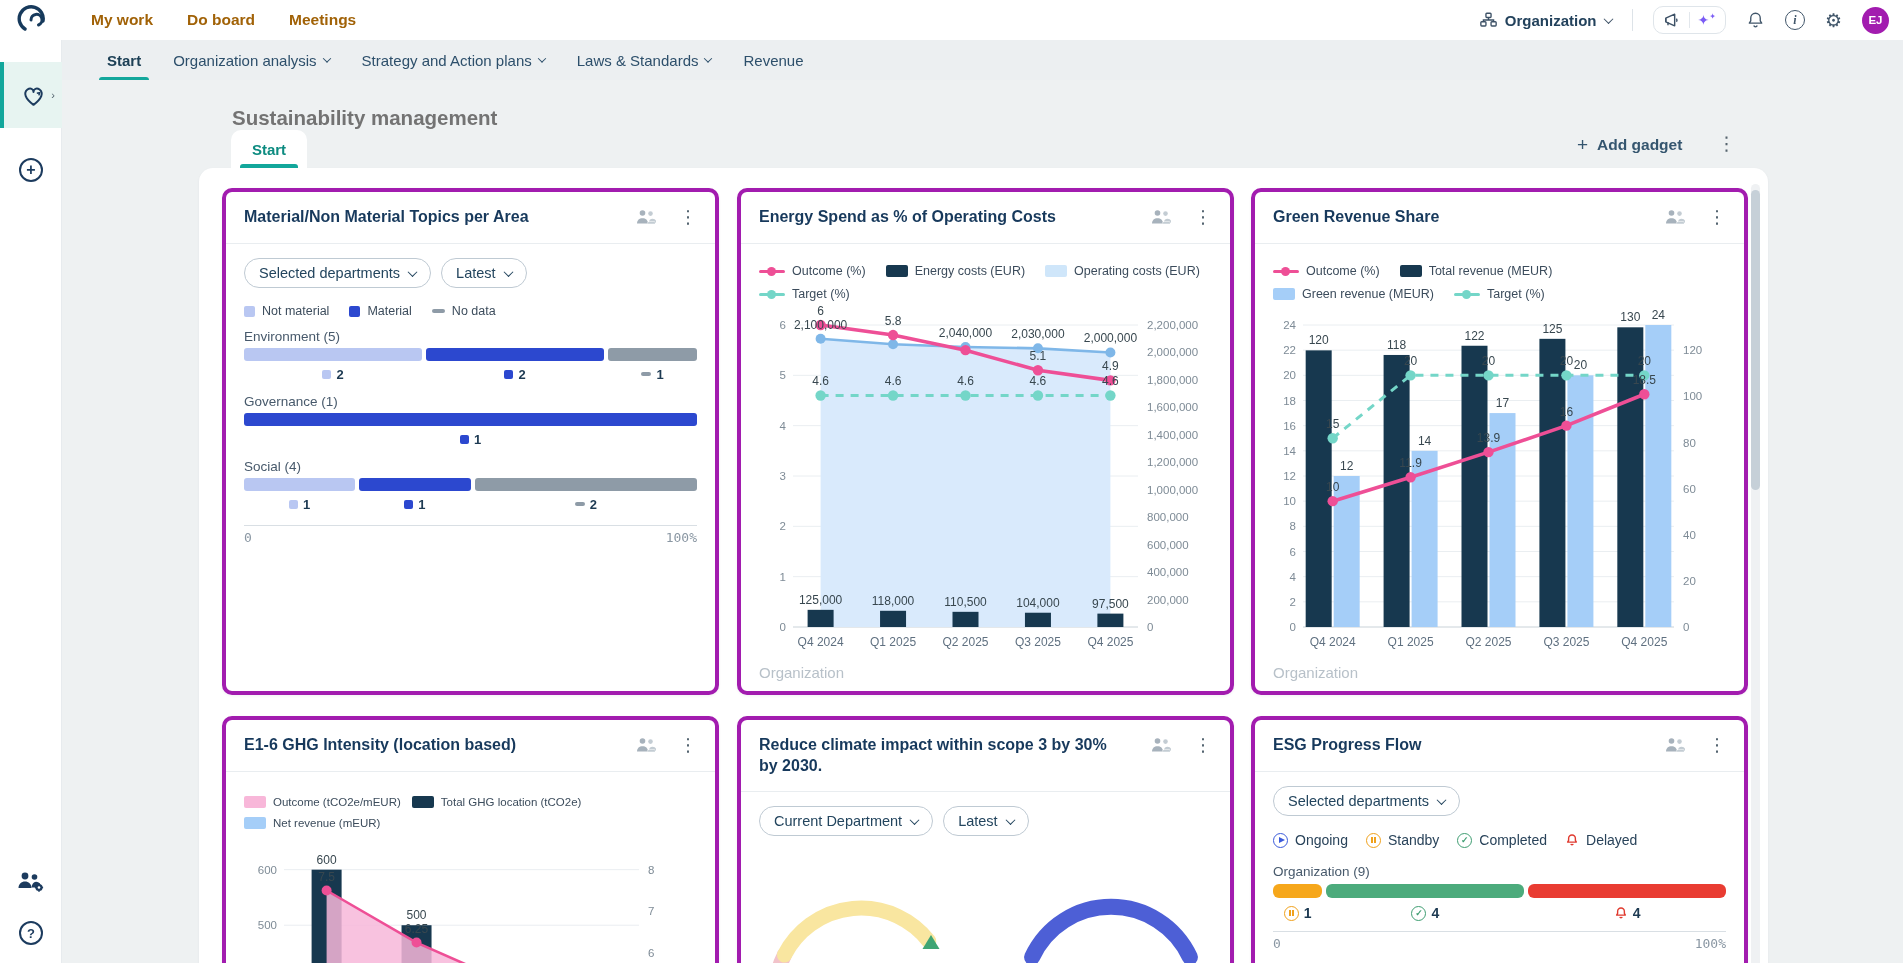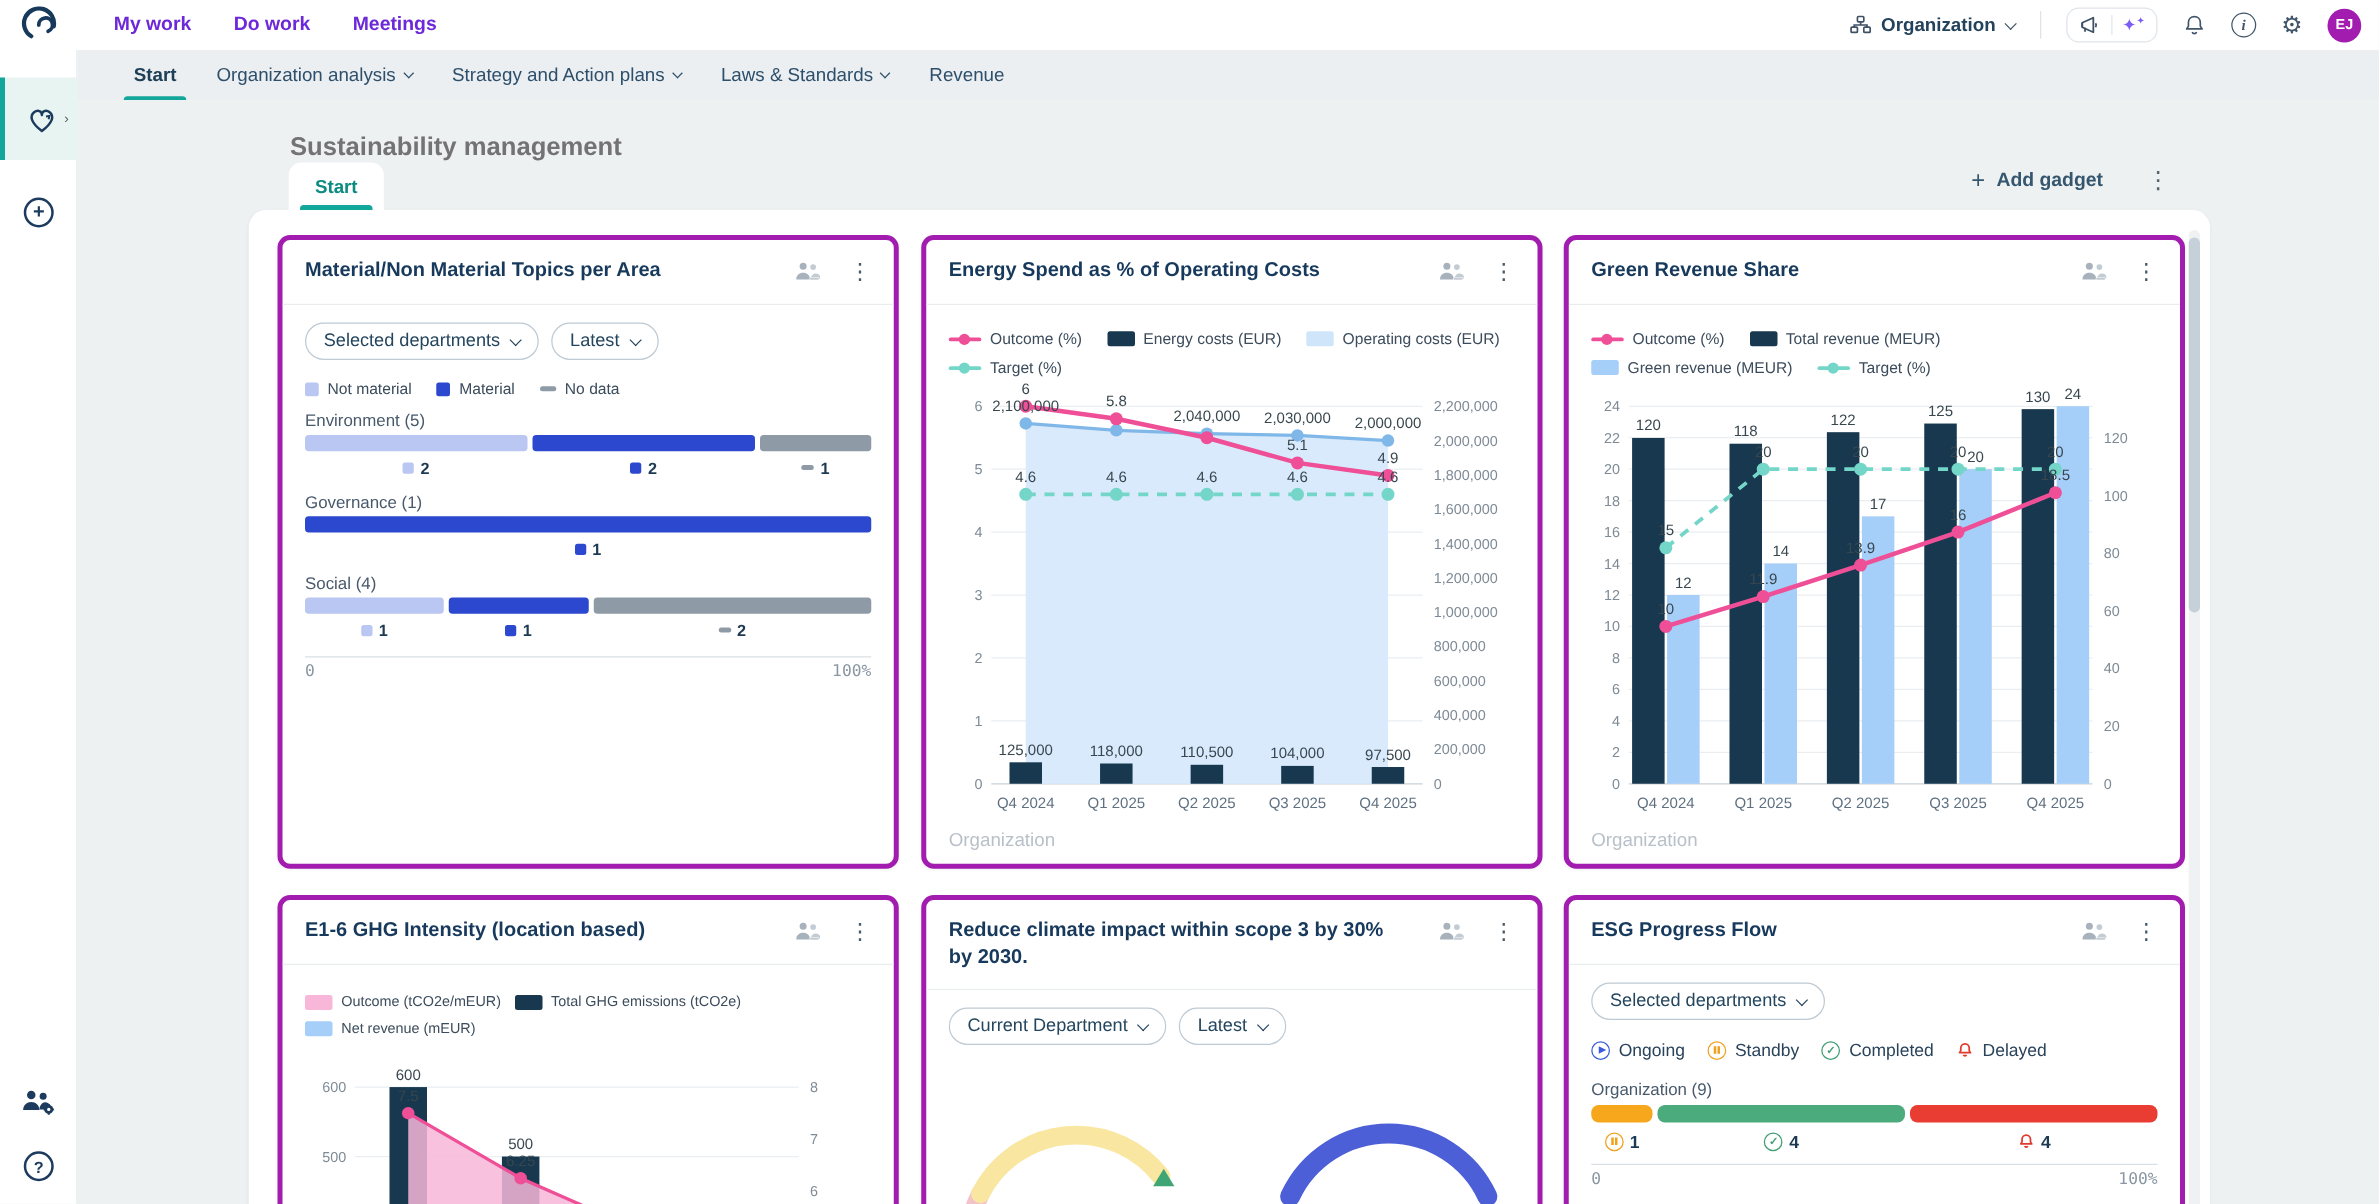--- a/index.html
+++ b/index.html
@@ -3,21 +3,21 @@
 <meta charset="utf-8">
 <style>
   html,body{margin:0;padding:0;width:1903px;height:963px;overflow:hidden;background:#eef1f2;
     font-family:"Liberation Sans",sans-serif;color:#173a5e;}
   *{box-sizing:border-box}
 
   
   .topbar{position:absolute;left:0;top:0;width:1903px;height:40px;background:#fff;z-index:6;display:flex;align-items:center}
   .logo-box{width:62px;display:flex;justify-content:center;align-items:center}
   .topnav{display:flex;gap:34px;margin-left:29px}
-  .topnav a{font-size:15.5px;font-weight:bold;color:#6d28d9;text-decoration:none;cursor:pointer}
+  .topnav a{font-size:15.5px;font-weight:bold;color:#a16207;text-decoration:none;cursor:pointer}
   .tb-right{position:absolute;right:14px;top:0;height:40px;display:flex;align-items:center;gap:20px}
   .org{display:flex;align-items:center;gap:8px;font-size:15px;font-weight:bold;color:#23425c;cursor:pointer}
   .chv{width:7px;height:7px;border-right:1.8px solid #3d5166;border-bottom:1.8px solid #3d5166;transform:rotate(45deg) translate(-1px,-1px);display:inline-block}
   .vdiv{width:1px;height:22px;background:#dde3e8}
   .ai-pill{display:flex;align-items:center;gap:8px;border:1px solid #dfe5ea;border-radius:10px;height:28px;padding:0 9px;cursor:pointer}
   .ai-pill .sep{width:1px;height:16px;background:#e2e7ec}
   .spark{color:#7b5cf5;font-size:14px;line-height:1}
   .spark small{font-size:8px;vertical-align:top}
   .circ-ic{width:20px;height:20px;border:1.6px solid #41566a;border-radius:50%;display:flex;align-items:center;justify-content:center;
     font-size:12px;font-weight:bold;color:#41566a;cursor:pointer}
@@ -117,21 +117,21 @@
 
 <header class="topbar">
   <div class="logo-box">
     <svg width="30" height="30" viewBox="0 0 30 30">
       <path d="M9 24 A12 12 0 1 1 27 16" stroke="#173a5c" stroke-width="3.4" fill="none" stroke-linecap="round"></path>
       <path d="M15 15 a5.5 5.5 0 1 1 7.5 5" stroke="#173a5c" stroke-width="3" fill="none" stroke-linecap="round"></path>
     </svg>
   </div>
   <nav class="topnav" id="topnav">
       <a>My work</a>
-      <a>Do work</a>
+      <a>Do board</a>
       <a>Meetings</a>
     </nav>
   <div class="tb-right">
     <div class="org">
       <svg width="17" height="16" viewBox="0 0 20 18">
         <rect x="7" y="1" width="6" height="5" rx="1" fill="none" stroke="#3d5166" stroke-width="1.6"></rect>
         <rect x="1" y="11" width="6" height="5" rx="1" fill="none" stroke="#3d5166" stroke-width="1.6"></rect>
         <rect x="13" y="11" width="6" height="5" rx="1" fill="none" stroke="#3d5166" stroke-width="1.6"></rect>
         <path d="M10 6 v3 M4 11 V9 h12 v2" fill="none" stroke="#3d5166" stroke-width="1.6"></path>
       </svg>
@@ -589,21 +589,21 @@
       </div>
     </div>
     <div class="cbody">
       <div class="clegend" id="leg3" style="margin-top:12px;font-size:11.5px;column-gap:11px">
           <span class="litem">
             <span class="lsw-box" style="background:#f8b7d9"></span>
             <span>Outcome (tCO2e/mEUR)</span>
           </span>
           <span class="litem">
             <span class="lsw-box" style="background:#17384f"></span>
-            <span>Total GHG emissions (tCO2e)</span>
+            <span>Total GHG location (tCO2e)</span>
           </span>
           <span class="litem">
             <span class="lsw-box" style="background:#a5cef8"></span>
             <span>Net revenue (mEUR)</span>
           </span>
         </div>
       <div class="chart" id="ch3"><svg width="461" height="400">
             <line x1="40" y1="370" x2="395" y2="370" stroke="#c9d2d8" stroke-width="1"></line>
             <line x1="40" y1="314.44444444444446" x2="395" y2="314.44444444444446" stroke="#eaeef1" stroke-width="1"></line>
             <line x1="40" y1="258.8888888888889" x2="395" y2="258.8888888888889" stroke="#eaeef1" stroke-width="1"></line>

